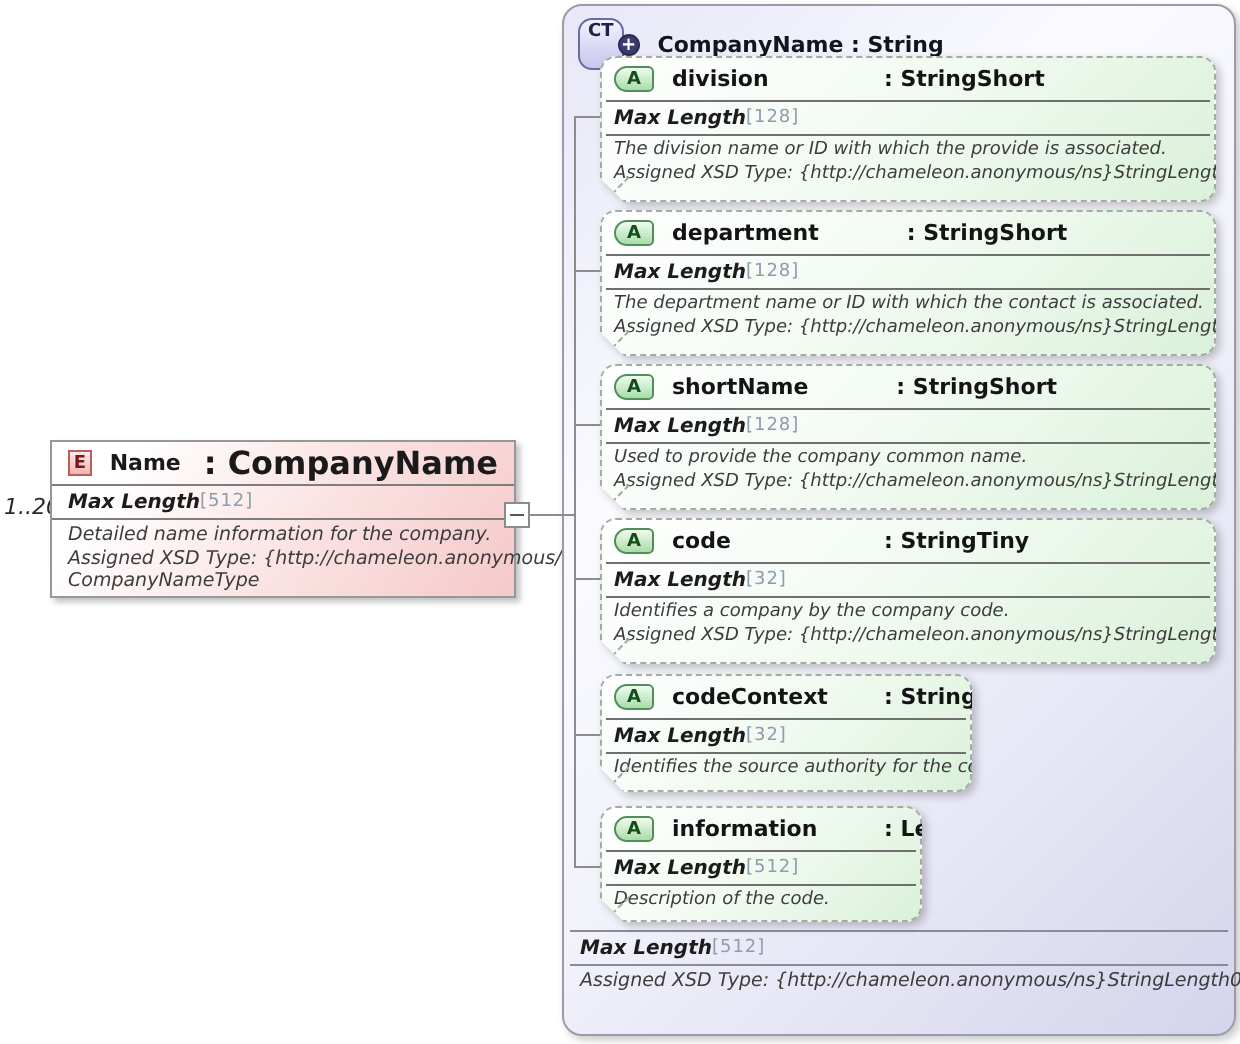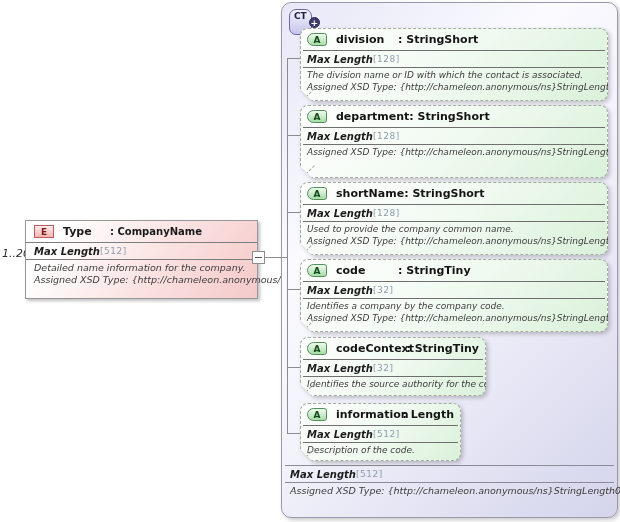--- a/index.html
+++ b/index.html
@@ -16,21 +16,21 @@
     box-shadow: 2px 2px 3px rgba(0,0,0,0.25);
   }
   .el-header { display:flex; align-items:center; height:21px; padding:0 8px; }
   .icon-e {
     display:inline-block; width:20px; height:13px; margin-right:9px;
     background: linear-gradient(180deg,#fdecec,#f2b4b4);
     border:1px solid #c25b5b; color:#7c1818;
     font-size:9px; font-weight:bold; text-align:center; line-height:12px;
   }
   .el-name { font-size:11px; font-weight:bold; color:#1a1a1a; min-width:47px; }
-  .el-type { font-size:10px; font-weight:bold; color:#1a1a1a; }
+  .el-type { font-size:16px; font-weight:bold; color:#1a1a1a; }
   .sep { border-top:1px solid #7d7d7d; }
   .ml-row { display:flex; align-items:center; height:16px; padding:0 8px; }
   .ml-label { font-size:10px; font-style:italic; font-weight:bold; color:#1c1c1c; min-width:63px; }
   .ml-value { font-size:9px; color:#8d9cae; letter-spacing:0.5px; }
   .desc { padding:2px 8px 0 8px; font-size:9.5px; font-style:italic; color:#3c3c3c; line-height:11.5px; }
   .desc div { white-space:nowrap; }
 
   .cardinality {
     position:absolute; left:2px; top:247px; width:22px;
     font-size:11px; font-style:italic; color:#2a2a2a;
@@ -85,21 +85,21 @@
     border-top:1px dashed #a3aba3; transform: rotate(-45deg);
   }
   .attr-header { display:flex; align-items:center; height:21px; padding:0 6px; }
   .icon-a {
     display:inline-block; width:20px; height:13px; margin-right:9px; flex:0 0 20px;
     background: linear-gradient(180deg,#effbef,#aadcaa);
     border:1px solid #4f8f58; border-radius:7px 3px 3px 7px;
     color:#134d1b; font-size:9px; font-weight:bold; text-align:center; line-height:12px;
   }
   .attr-name { font-size:11px; font-weight:bold; color:#141414; min-width:62px; }
-  .attr-type { font-size:11px; font-weight:bold; color:#141414; }
+  .attr-type { font-size:11px; font-weight:bold; color:#141414;margin-left:44px; }
   .attr-box .sep { border-top:1px solid #6f6f6f; margin:0 2px; }
   .attr-box .ml-row { height:16px; padding:0 6px; }
   .attr-box .desc { padding:2px 6px 0 6px; font-size:9px; line-height:11.5px; }
 
   .attr-1 { left:300px; top:28px;  width:308px; height:73px; }
   .attr-2 { left:300px; top:105px; width:308px; height:73px; }
   .attr-3 { left:300px; top:182px; width:308px; height:73px; }
   .attr-4 { left:300px; top:259px; width:308px; height:73px; }
   .attr-5 { left:300px; top:337px; width:186px; height:59px; }
   .attr-6 { left:300px; top:403px; width:161px; height:58px; }
@@ -107,39 +107,41 @@
 </head>
 <body>
 
 <div class="canvas">
 
   <div class="cardinality">1..20</div>
 
   <div class="el-box">
     <div class="el-header">
       <span class="icon-e">E</span>
-      <span class="el-name">Type</span>
+      <span class="el-name">Name</span>
       <span class="el-type"><span>:</span>&nbsp;<span>CompanyName</span></span>
     </div>
     <div class="sep"></div>
     <div class="ml-row">
       <span class="ml-label">Max Length</span>
       <span class="ml-value">[512]</span>
     </div>
     <div class="sep"></div>
     <div class="desc">
       <div>Detailed name information for the company.</div>
       <div>Assigned XSD Type: {http://chameleon.anonymous/ns}</div>
+      <div>CompanyNameType</div>
     </div>
   </div>
 
   <div class="ct-box">
     <div class="ct-header">
       <span class="icon-ct">CT</span>
       <span class="icon-plus">+</span>
+      <span class="ct-title">CompanyName : String</span>
     </div>
     <div class="ct-footer">
       <div class="sep"></div>
       <div class="ml-row">
         <span class="ml-label">Max Length</span>
         <span class="ml-value">[512]</span>
       </div>
       <div class="sep"></div>
       <div class="desc">
         <div>Assigned XSD Type: {http://chameleon.anonymous/ns}StringLength0to128</div>
@@ -164,40 +166,41 @@
         <span class="attr-name">division</span>
         <span class="attr-type"><span>:</span>&nbsp;<span>StringShort</span></span>
       </div>
       <div class="sep"></div>
       <div class="ml-row">
         <span class="ml-label">Max Length</span>
         <span class="ml-value">[128]</span>
       </div>
       <div class="sep"></div>
       <div class="desc">
-        <div>The division name or ID with which the contact is associated.</div>
+        <div>The division name or ID with which the provide is associated.</div>
         <div>Assigned XSD Type: {http://chameleon.anonymous/ns}StringLength1to32</div>
       </div>
     </div>
   </div>
 
   <div class="attr-shadow attr-2">
     <div class="attr-box">
       <div class="attr-header">
         <span class="icon-a">A</span>
         <span class="attr-name">department</span>
         <span class="attr-type"><span>:</span>&nbsp;<span>StringShort</span></span>
       </div>
       <div class="sep"></div>
       <div class="ml-row">
         <span class="ml-label">Max Length</span>
         <span class="ml-value">[128]</span>
       </div>
       <div class="sep"></div>
       <div class="desc">
+        <div>The department name or ID with which the contact is associated.</div>
         <div>Assigned XSD Type: {http://chameleon.anonymous/ns}StringLength1to32</div>
       </div>
     </div>
   </div>
 
   <div class="attr-shadow attr-3">
     <div class="attr-box">
       <div class="attr-header">
         <span class="icon-a">A</span>
         <span class="attr-name">shortName</span>

